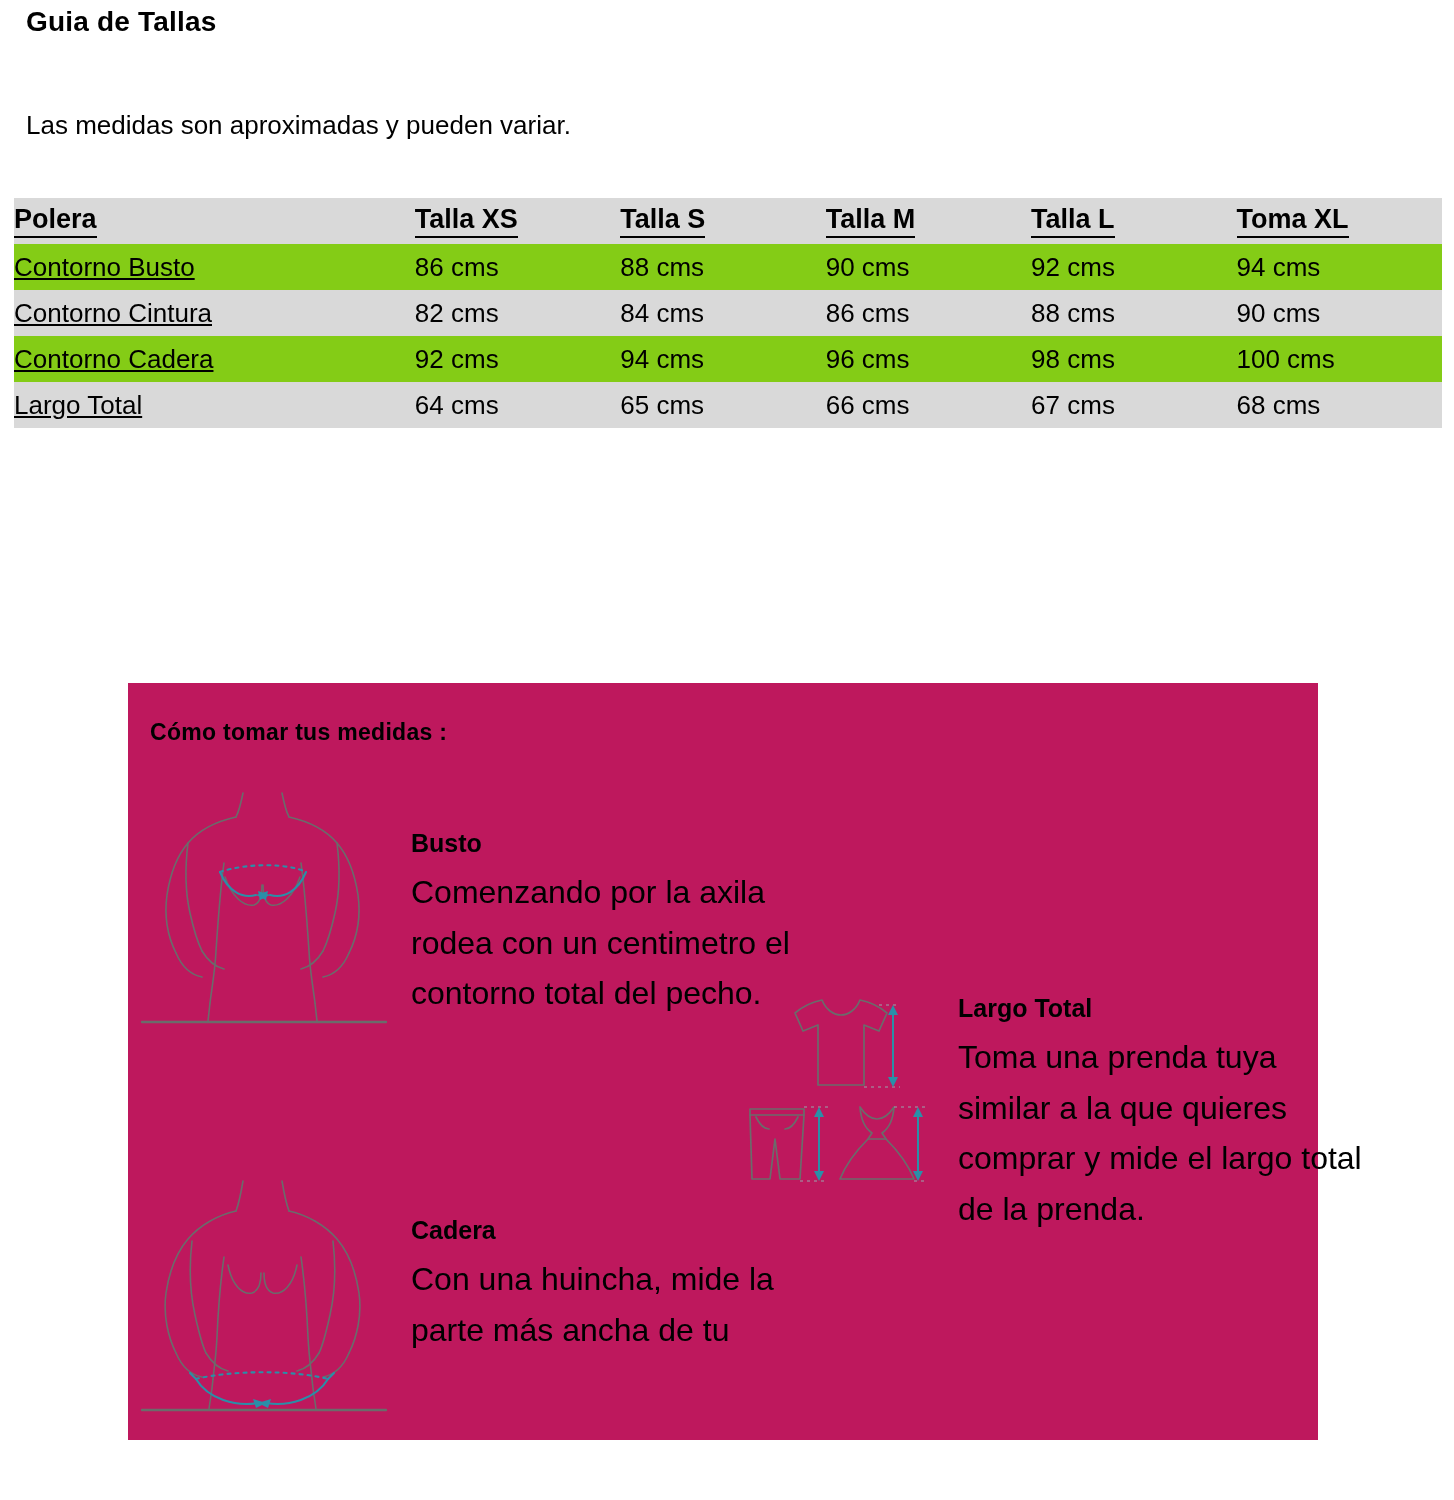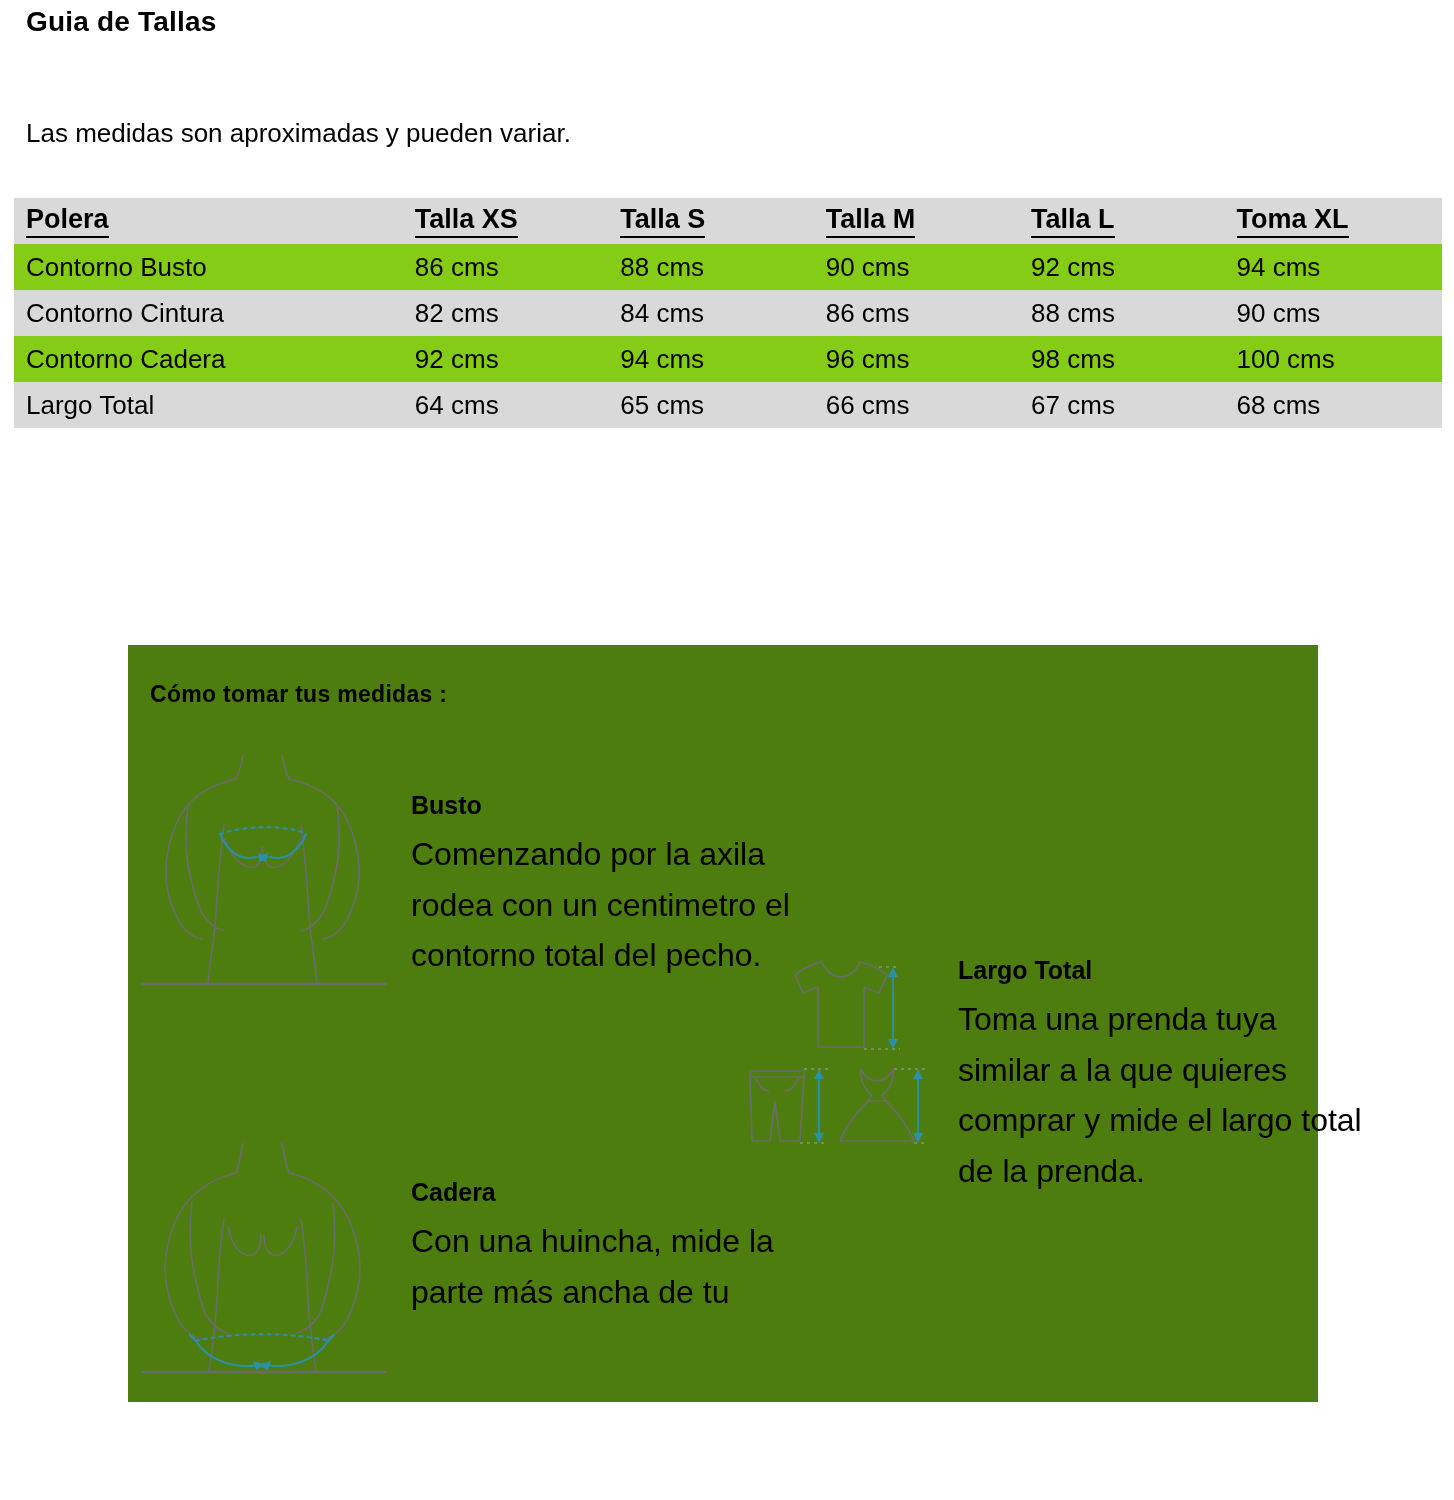--- a/index.html
+++ b/index.html
@@ -26,21 +26,20 @@
     letter-spacing: 0.2px;
     white-space: nowrap;
   }
   .page-subtitle {
     position: absolute;
     left: 26px;
     top: 110px;
     font-size: 26px;
     font-weight: normal;
     white-space: nowrap;
-    margin-top: 8px;
   }
 
   
   .size-table {
     position: absolute;
     left: 14px;
     top: 198px;
     width: 1428px;
     border-collapse: collapse;
     table-layout: fixed;
@@ -61,35 +60,35 @@
   }
   .size-table th span, .size-table td.rowhead span {
     display: inline-block;
   }
   .size-table th span {
     border-bottom: 2px solid #000;
     padding-bottom: 1px;
   }
   .size-table td.rowhead, .size-table th.rowhead {
     text-align: left;
-    padding-left: 12px;
+    text-decoration: underline;
   }
   .row-shaded { background: #d9d9d9; }
   .row-plain  { background: #84cc16; }
   col.c-label { width: 400px; }
   col.c-size  { width: 205px; }
 
   
   .measure-panel {
     position: absolute;
     left: 128px;
-    top: 645px;
+    top: 683px;
     width: 1190px;
     height: 757px;
-    background: #4d7c0f;
+    background: #be185d;
   }
   .measure-title {
     position: absolute;
     left: 22px;
     top: 36px;
     font-size: 23px;
     font-weight: bold;
     letter-spacing: 0.3px;
     white-space: nowrap;
   }

